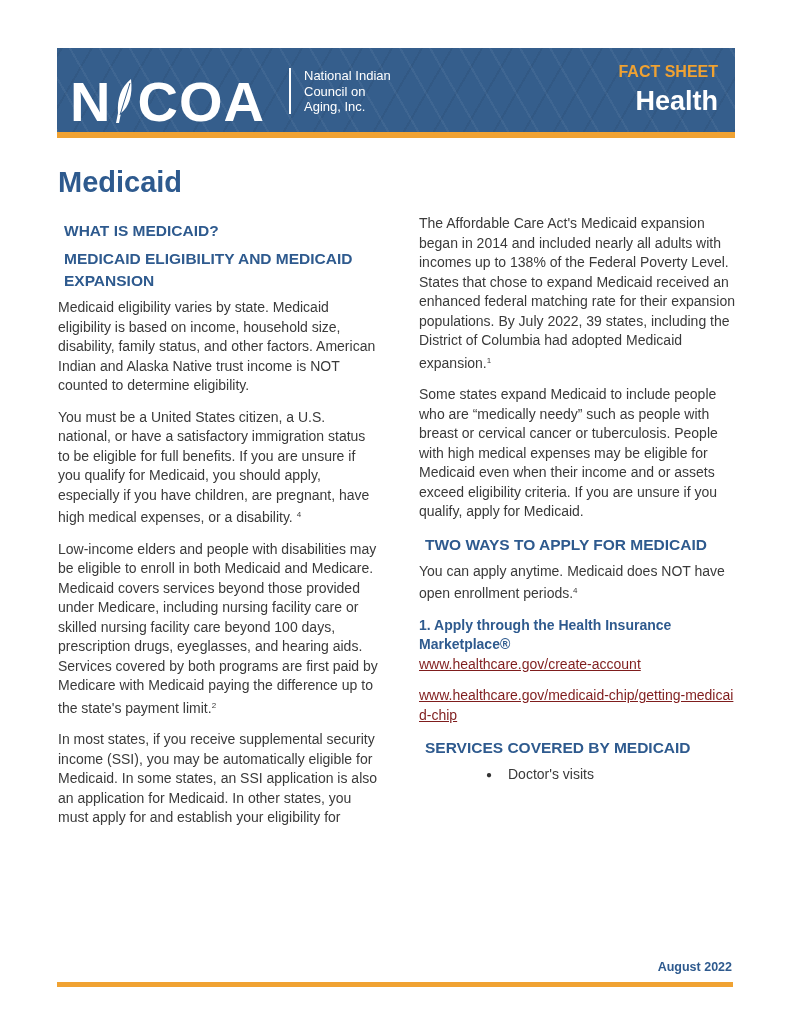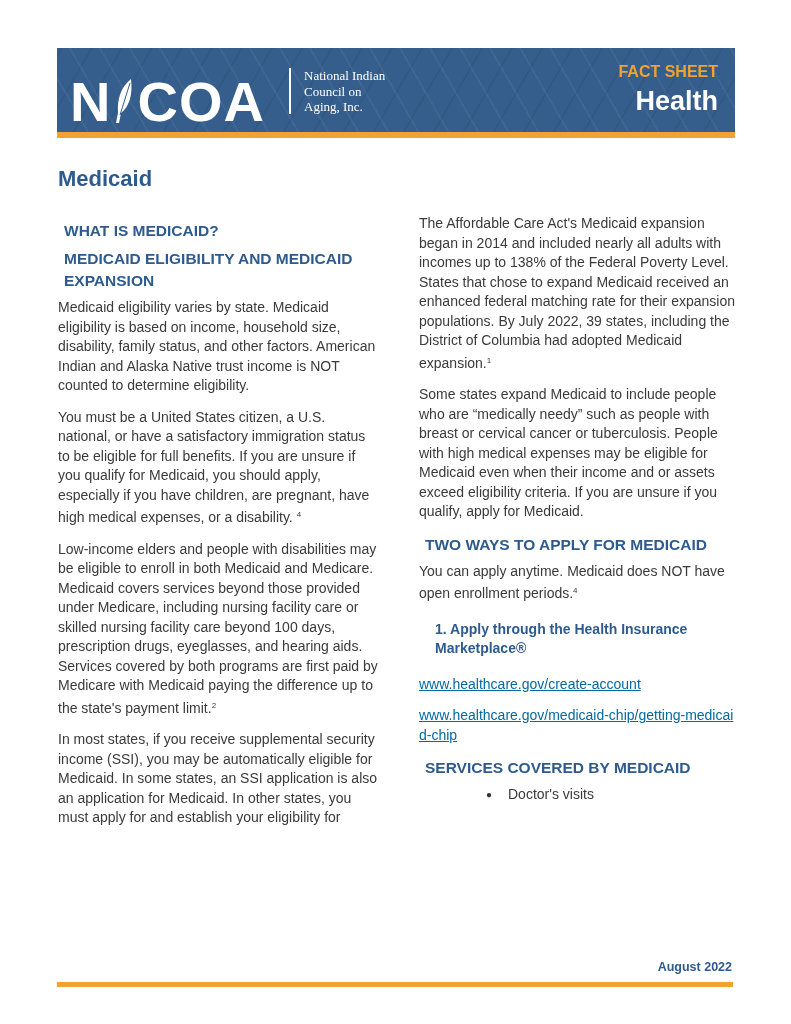--- a/index.html
+++ b/index.html
@@ -9,34 +9,34 @@
             background-color: #355e8c;
             background-image:
               repeating-linear-gradient(60deg, rgba(255,255,255,0.05) 0 2px, transparent 2px 26px),
               repeating-linear-gradient(-60deg, rgba(0,0,0,0.06) 0 2px, transparent 2px 26px);
   }
   .banner-stripe { position: absolute; left: 57px; top: 132px; width: 678px; height: 6px; background: #f0a232; }
   .logo-text { position: absolute; left: 70px; top: 60px; font-size: 56px; font-weight: bold; color: #ffffff;
                letter-spacing: 1px; line-height: 60px; font-family: "Liberation Sans", sans-serif; margin-top: 12px; }
   .logo-feather { display: inline-block; width: 22px; height: 48px; vertical-align: -4px; margin: 0 2px; }
   .logo-divider { position: absolute; left: 289px; top: 68px; width: 2px; height: 46px; background: #ffffff; }
-  .org-name { position: absolute; left: 304px; top: 68px; color: #ffffff; font-size: 13px; line-height: 15.5px; font-family: Liberation Serif, serif; }
+  .org-name { position: absolute; left: 304px; top: 68px; color: #ffffff; font-size: 13px; line-height: 15.5px; }
   .fact-sheet { position: absolute; right: 73px; top: 63px; color: #f0a232; font-weight: bold; font-size: 16px; text-align: right; }
   .topic { position: absolute; right: 73px; top: 86px; color: #ffffff; font-weight: bold; font-size: 27px; text-align: right; }
 
-  .page-title { position: absolute; left: 58px; top: 166px; font-size: 22px; font-weight: bold; color: #2e5a8e; margin: 0; }
+  .page-title { position: absolute; left: 58px; top: 166px; font-size: 29px; font-weight: bold; color: #2e5a8e; margin: 0; }
   .col { position: absolute; width: 320px; font-size: 14px; line-height: 19.5px; }
   .col-left { left: 58px; top: 214px; }
   .col-right { left: 419px; top: 214px; }
   h2 { margin: 6px; font-size: 15.5px; line-height: 22px; font-weight: bold; color: #2e5a8e; }
   p { margin: 0 0 12px 0; }
   p.tight { margin-bottom: 0; }
   sup { font-size: 8px; vertical-align: 5px; }
-  .step { color: #2e5a8e; font-weight: bold; margin: 16px; }
-  a.link { color: #0369a1; text-decoration: underline; display: block; word-break: break-all; }
+  .step { color: #2e5a8e; font-weight: bold; margin: 0; }
+  a.link { color: #7f1d1d; text-decoration: underline; display: block; word-break: break-all; }
   ul { margin: 0; padding-left: 45px; list-style: none; }
   li { position: relative; margin-left: 44px; }
   li::before { content: "\25CF"; position: absolute; left: -22px; font-size: 10px; color: #333; top: 0; }
   .date { position: absolute; right: 59px; top: 960px; font-size: 12.5px; font-weight: bold; color: #2e5a8e; }
   .footer-stripe { position: absolute; left: 57px; top: 982px; width: 676px; height: 5px; background: #f0a232; }
 </style>
 </head>
 <body>
 
 <div class="banner"></div>

